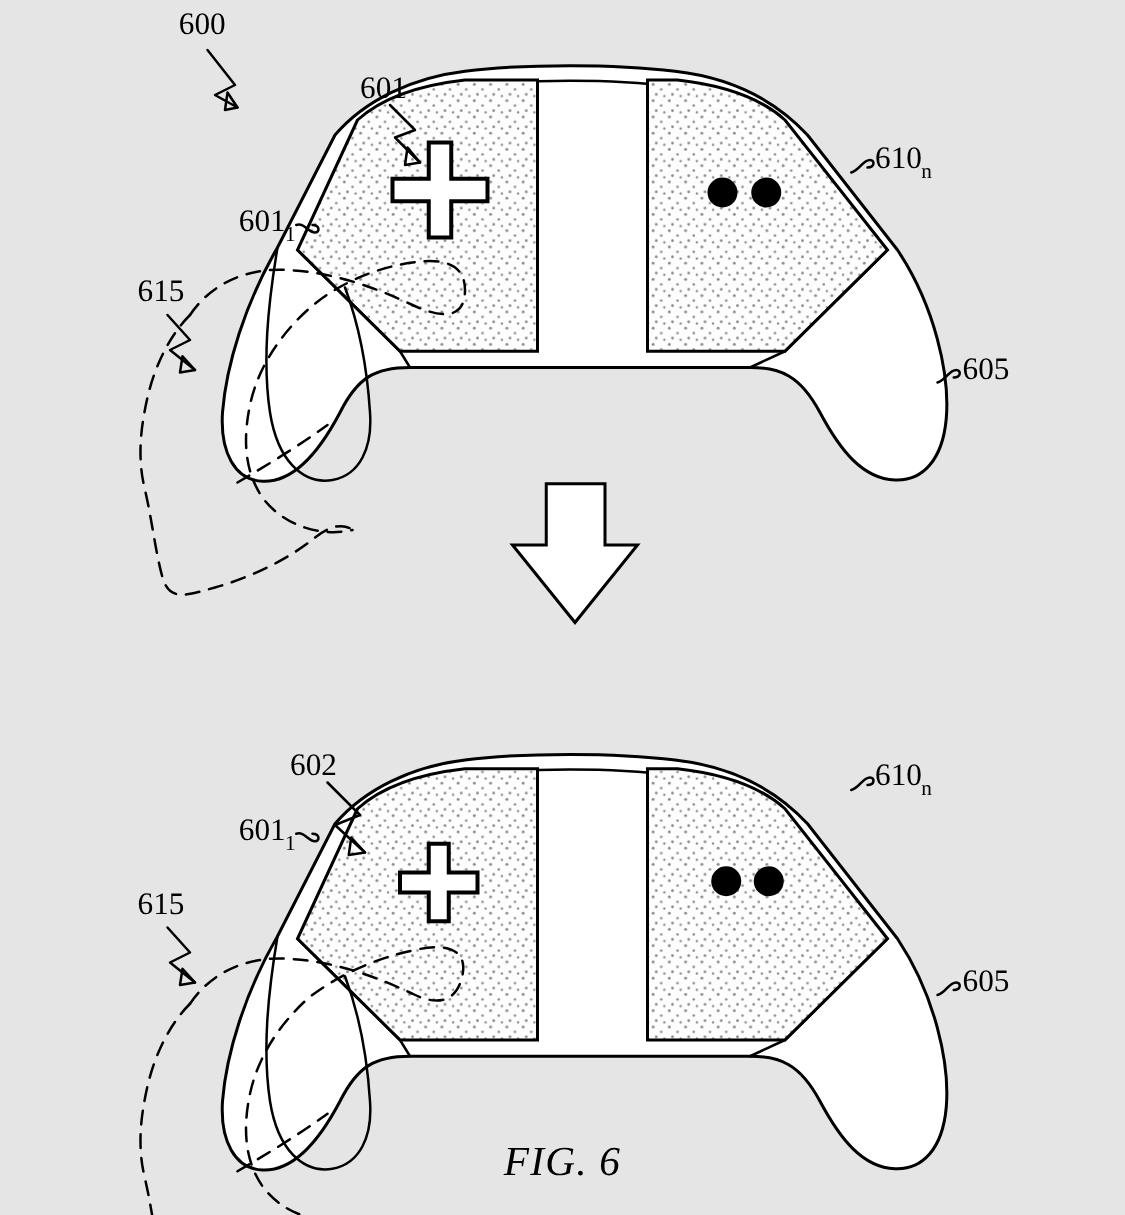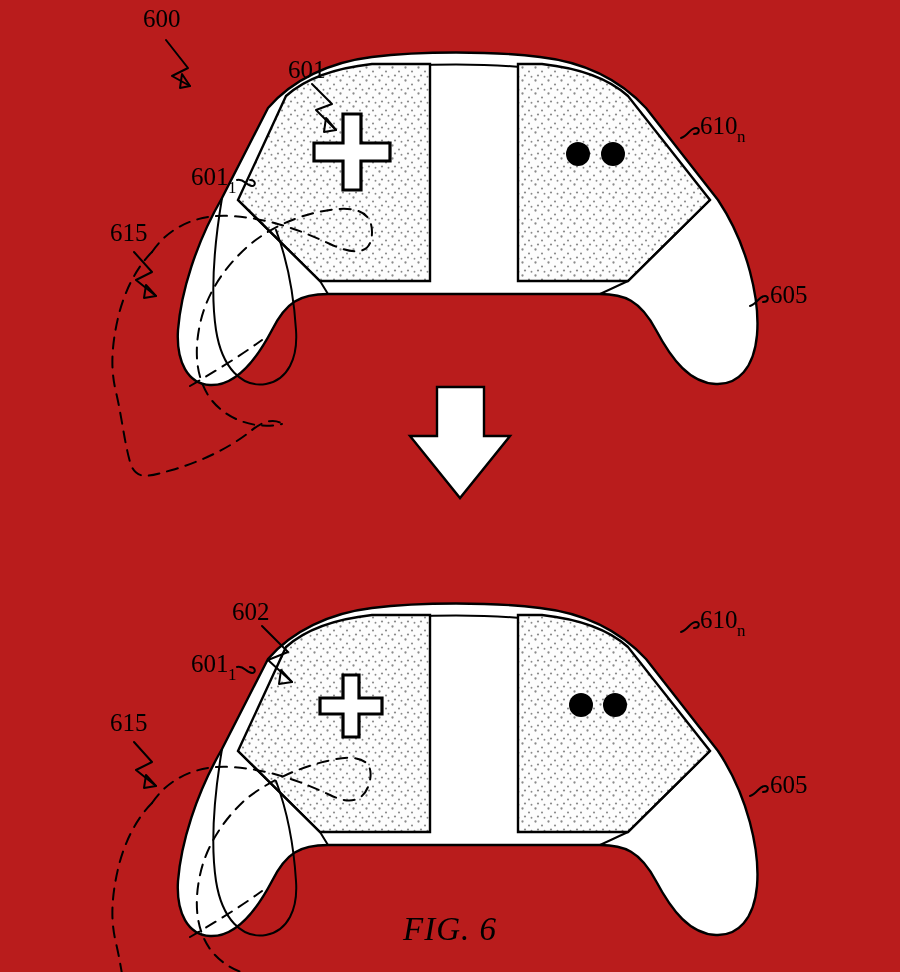--- a/index.html
+++ b/index.html
@@ -7,21 +7,21 @@
     padding: 0;
     background: #ffffff;
   }
   body {
     font-family: "Liberation Serif", "DejaVu Serif", serif;
   }
   #figure-root {
     position: relative;
     width: 900px;
     height: 972px;
-    background: #b91c1c;
+    background: #e5e5e5;
     overflow: hidden;
   }
   #figure-svg {
     position: absolute;
     top: 0;
     left: 0;
     width: 900px;
     height: 972px;
   }
   .ref-label {

